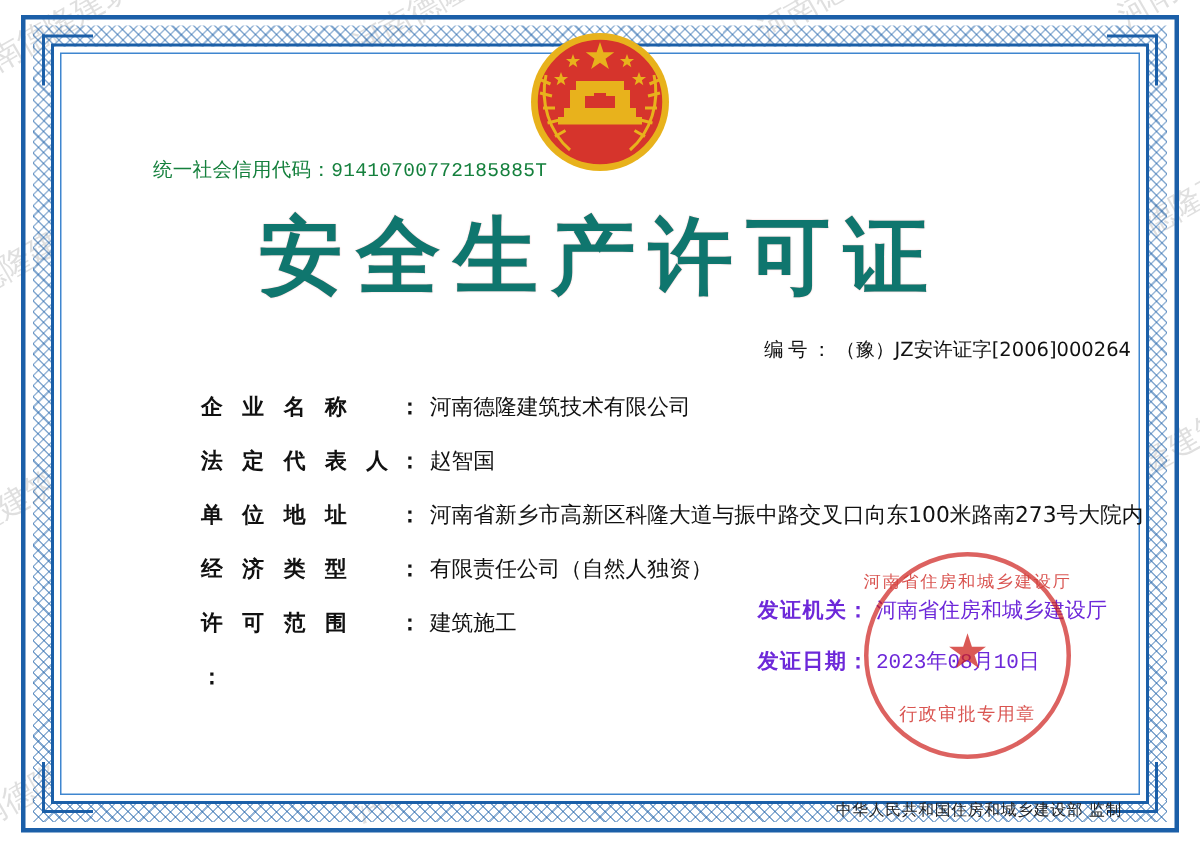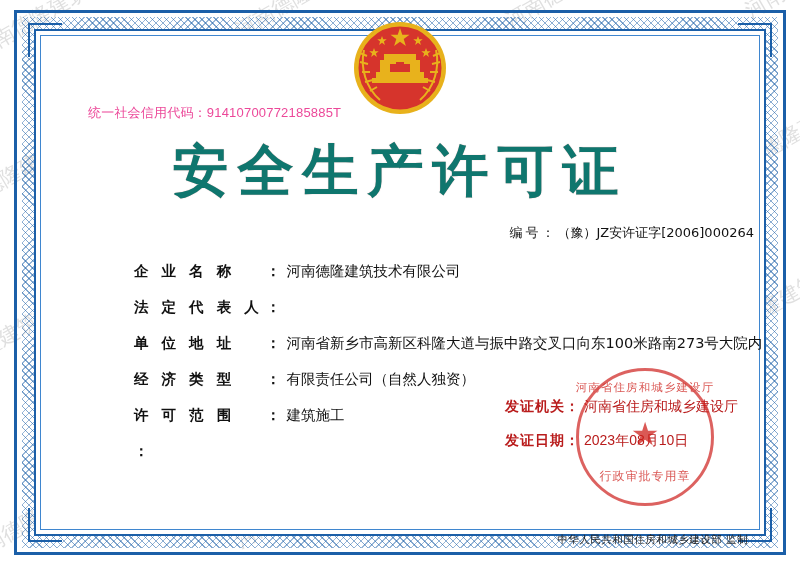--- a/index.html
+++ b/index.html
@@ -95,23 +95,23 @@
   }
 
   
   .content {
     position: absolute;
     left: 46px; right: 46px; top: 104px;
     z-index: 5;
   }
   .credit-code {
     font-size: 13px;
-    color: #ec4899;
-    margin-left: 42px;
-    font-family: Liberation Sans, sans-serif;
+    color: #15803d;
+    margin-left: 56px;
+    font-family: Liberation Mono, monospace;
     letter-spacing: 0.2px;
   }
   .main-title {
     text-align: center;
     font-size: 56px;
     letter-spacing: 9px;
     color: #0f766e;
     font-weight: bold;
     margin-top: 12px;
     font-family: "DejaVu Sans", sans-serif;
@@ -158,22 +158,22 @@
   .validity .seg { margin: 0 2px; }
   .validity .num { margin: 0 3px; }
 
   
   .issuer-block {
     position: absolute;
     right: 62px;
     top: 398px;
     z-index: 6;
     font-size: 14px;
-    color: #b91c1c;
-    font-family: Liberation Sans, sans-serif;
+    color: #6d28d9;
+    font-family: Liberation Mono, monospace;
   }
   .issuer-row {
     display: flex;
     align-items: baseline;
     margin-bottom: 16px;
     white-space: nowrap;
   }
   .issuer-label {
     font-weight: bold;
     letter-spacing: 1px;
@@ -321,20 +321,21 @@
 
       <div class="field-row">
         <span class="field-label">企 业 名 称</span>
         <span class="field-colon">：</span>
         <span class="field-value">河南德隆建筑技术有限公司</span>
       </div>
 
       <div class="field-row">
         <span class="field-label">法 定 代 表 人</span>
         <span class="field-colon">：</span>
+        <span class="field-value">赵智国</span>
       </div>
 
       <div class="field-row">
         <span class="field-label">单 位 地 址</span>
         <span class="field-colon">：</span>
         <span class="field-value">河南省新乡市高新区科隆大道与振中路交叉口向东100米路南273号大院内</span>
       </div>
 
       <div class="field-row">
         <span class="field-label">经 济 类 型</span>

